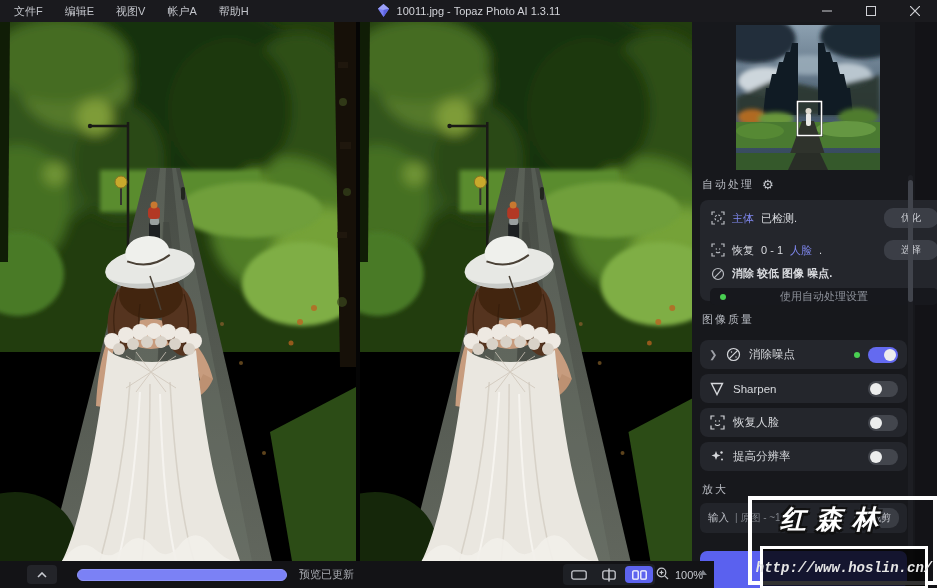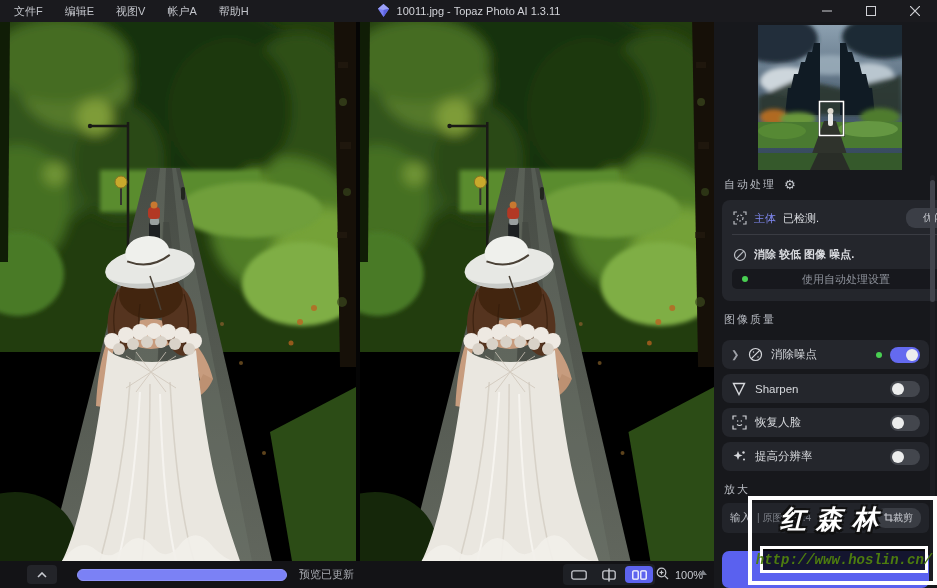--- a/index.html
+++ b/index.html
@@ -19,21 +19,21 @@
 
   
   .main{position:absolute;left:0;top:22px;width:714px;height:539px;background:#000;}
   .pane{position:absolute;top:0;height:539px;overflow:hidden;}
   .pane.left{left:0;width:356px;}
   .pane.right{left:360px;width:354px;}
   .pane svg{display:block;width:100%;height:100%;}
   .pane-divider{position:absolute;left:356px;top:0;width:4px;height:539px;background:#050505;}
 
   
-  .sidebar{position:absolute;left:714px;top:22px;width:223px;height:566px;background:#17181c;padding-left:21px;}
+  .sidebar{position:absolute;left:692px;top:22px;width:223px;height:566px;background:#17181c;padding-left:21px;}
   .thumbwrap{position:absolute;left:44px;top:3px;width:144px;height:145px;}
   .thumbwrap svg{display:block;width:144px;height:145px;}
   .sec-header{position:absolute;left:10px;color:#b7bac1;font-size:11px;letter-spacing:2px;display:flex;align-items:center;gap:8px;}
   .gear{color:#c6c9cf;font-size:13px;line-height:1;cursor:pointer;}
 
   .card{position:absolute;left:8px;width:248px;background:#24262c;border-radius:8px;}
   .auto-card{top:178px;height:101px;padding:8px 10px 8px 10px;display:flex;flex-direction:column;}
   .auto-row{display:flex;align-items:center;gap:7px;font-size:11px;color:#dadce0;}
   .auto-row .accent{color:#8089f2;}
   .mini-icon{width:15px;height:15px;flex:0 0 15px;display:flex;align-items:center;justify-content:center;}
@@ -79,22 +79,22 @@
   .view-btn{width:28px;height:17px;border:none;background:transparent;border-radius:4px;display:flex;align-items:center;justify-content:center;color:#c8cad0;cursor:pointer;}
   .view-btn.active{background:#5d63ee;color:#fff;}
   .zoom-area{position:absolute;left:656px;top:0;height:27px;display:flex;align-items:center;gap:6px;color:#c6c8ce;}
   .zoom-value{font-size:11px;}
   .caret-up{position:absolute;left:699px;top:9px;width:0;height:0;border-left:4px solid transparent;border-right:4px solid transparent;border-bottom:5px solid #7e8187;cursor:pointer;}
 
   
   .wm-box{position:absolute;left:748px;top:496px;width:189px;height:89px;border:4px solid #fff;z-index:30;pointer-events:none;}
   .wm-name{position:absolute;left:28px;top:2px;color:#fff;font-size:26px;font-weight:bold;letter-spacing:10px;white-space:nowrap;
     text-shadow:2px 2px 0 #111,-2px 2px 0 #111,2px -2px 0 #111,-2px -2px 0 #111,0 3px 0 #111;font-style:italic;}
-  .wm-url{position:absolute;left:8px;top:46px;width:168px;height:27px;background:rgba(5,5,5,.82);border:3px solid #fff;
-    display:flex;align-items:center;justify-content:center;color:#4d7c0f;font-size:14px;font-weight:bold;font-style:italic;
+  .wm-url{position:absolute;left:8px;top:46px;width:168px;height:43px;background:rgba(5,5,5,.82);border:3px solid #fff;
+    display:flex;align-items:center;justify-content:center;color:#e5e5e5;font-size:14px;font-weight:bold;font-style:italic;
     font-family:"Liberation Mono","DejaVu Sans Mono",monospace;white-space:nowrap;}
 </style>
 </head>
 <body>
 
 <div class="app">
 
   <svg width="0" height="0" style="position:absolute">
     <defs>
       <filter id="b6" x="-30%" y="-30%" width="160%" height="160%">
@@ -348,20 +348,35 @@
           <svg width="14" height="14" viewBox="0 0 14 14" stroke="#b9bcc2" fill="none" stroke-width="1.2">
             <path d="M1,4 V1 H4 M10,1 H13 V4 M13,10 V13 H10 M4,13 H1 V10"></path>
               <circle cx="7" cy="7" r="3" stroke-dasharray="2 1.5"></circle>
             </svg>
         </span>
         <span class="accent">主体</span>
         <span>已检测.</span>
         <button class="pill-btn">优化</button>
       </div>
       <div class="card-divider"></div>
+      <div class="auto-row">
+        <span class="mini-icon">
+          <svg width="14" height="14" viewBox="0 0 14 14" stroke="#b9bcc2" fill="none" stroke-width="1.2">
+            <path d="M1,4 V1 H4 M10,1 H13 V4 M13,10 V13 H10 M4,13 H1 V10"></path>
+              <circle cx="5.3" cy="6" r="0.7" fill="#b9bcc2" stroke="none"></circle>
+              <circle cx="8.7" cy="6" r="0.7" fill="#b9bcc2" stroke="none"></circle>
+              <path d="M5,9 Q7,10.5 9,9"></path>
+            </svg>
+        </span>
+        <span>恢复</span>
+        <span>0 - 1</span>
+        <span class="accent">人脸</span>
+        <span>.</span>
+        <button class="pill-btn">选择</button>
+      </div>
       <div class="auto-row" style="margin-top:6px;font-weight:bold;">
         <span class="mini-icon">
           <svg width="14" height="14" viewBox="0 0 14 14" stroke="#b9bcc2" fill="none" stroke-width="1.2">
             <circle cx="7" cy="7" r="5.5"></circle>
               <line x1="3.2" y1="10.8" x2="10.8" y2="3.2"></line>
             </svg>
         </span>
         <span>消除 较低 图像 噪点.</span>
       </div>
       <button class="apply-btn">

